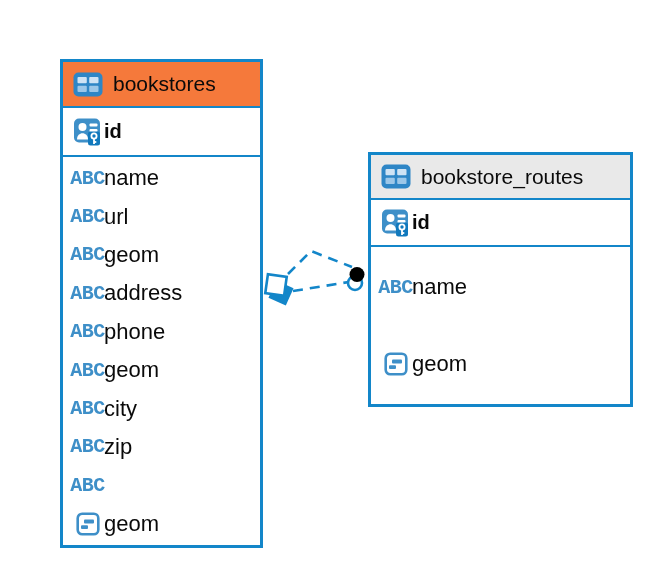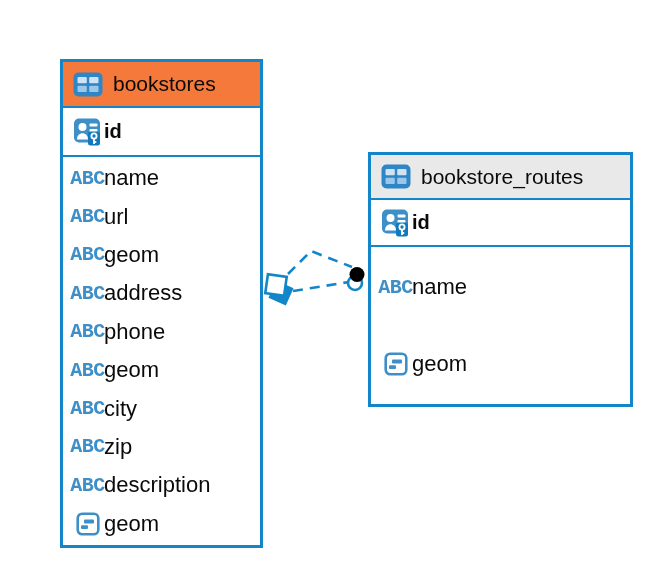--- a/index.html
+++ b/index.html
@@ -112,21 +112,20 @@
         <div class="row">
           <span class="icon abc">ABC</span>
           <span class="label">city</span>
         </div>
         <div class="row">
           <span class="icon abc">ABC</span>
           <span class="label">zip</span>
         </div>
         <div class="row">
           <span class="icon abc">ABC</span>
-          <span class="label">description</span>
         </div>
         <div class="row">
           <span class="icon">
             <svg width="24" height="24" viewBox="0 0 24 24">
               <rect x="1.7" y="1.7" width="20.6" height="20.6" rx="4.5" fill="#fff" stroke="#3e8fc8" stroke-width="2.6"></rect>
               <rect x="8" y="7.6" width="10" height="3.8" rx="1" fill="#3e8fc8"></rect>
               <rect x="5" y="13.2" width="7" height="3.8" rx="1" fill="#3e8fc8"></rect>
             </svg>
           </span>
           <span class="label">geom</span>

